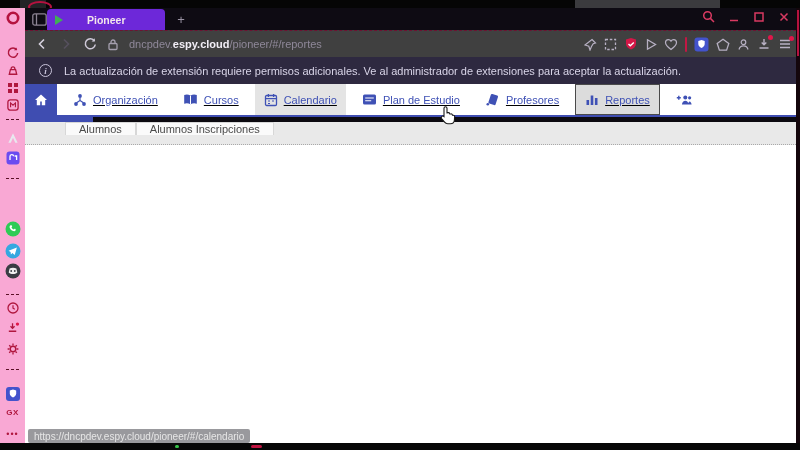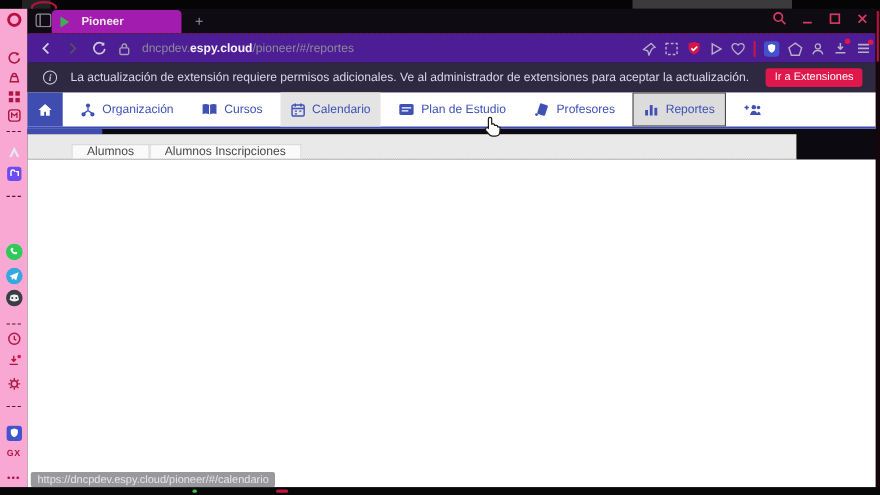--- a/index.html
+++ b/index.html
@@ -16,55 +16,55 @@
   .sidebar { position:absolute; left:0; top:8px; width:25px; height:435px; background:#f9a8d4; }
   .sb { position:absolute; left:50%; transform:translate(-50%,-50%); display:flex; align-items:center; justify-content:center; color:#b0173f; }
   .sb svg { display:block; }
   .sb-div { position:absolute; left:6px; width:13px; height:0; border-top:1px dashed #5a1026; }
   .gx-label { font-size:8px; font-weight:bold; color:#b0173f; letter-spacing:.5px; }
   .sb-dots { color:#b0173f; font-size:9px; letter-spacing:1px; }
 
   
   .tabbar { position:absolute; left:25px; top:8px; width:771px; height:22px; background:#0e0b13; }
   .gx-toggle { position:absolute; left:7px; top:4px; width:15px; height:13px; color:#8d8494; }
-  .tab-active { position:absolute; left:22px; top:1px; width:118px; height:21px; background:#a21caf; border-radius:4px 4px 0 0; display:flex; align-items:center; padding:0 8px; gap:11px; }
+  .tab-active { position:absolute; left:22px; top:1px; width:118px; height:21px; background:#6d28d9; border-radius:4px 4px 0 0; display:flex; align-items:center; padding:0 8px; gap:24px; }
   .tab-title { color:#f3e6ec; font-size:10.5px; font-weight:bold; }
   .play-fav { width:0; height:0; border-left:8px solid #3fae57; border-top:5px solid transparent; border-bottom:5px solid transparent; }
   .new-tab { position:absolute; left:148px; top:3px; width:16px; height:16px; color:#9a93a4; font-size:13px; display:flex; align-items:center; justify-content:center; border-radius:3px; }
   .win-controls { position:absolute; right:6px; top:2px; display:flex; gap:13px; align-items:center; color:#d93a62; }
 
-  .addressbar { position:absolute; left:25px; top:30px; width:771px; height:27px; background:#4c1d95; border-top:1px dashed #6e1232; display:flex; align-items:center; }
+  .addressbar { position:absolute; left:25px; top:30px; width:771px; height:27px; background:#404040; border-top:1px dashed #6e1232; display:flex; align-items:center; }
   .nav-ic { margin-left:10px; display:flex; align-items:center; }
   .url { margin-left:10px; font-size:11px; color:#8f8899; white-space:nowrap; }
   .url b { color:#f2eef6; }
   .addr-right { position:absolute; right:4px; top:0; height:100%; display:flex; align-items:center; gap:7px; }
   .addr-sep { width:2px; height:15px; background:#c21744; border-radius:1px; }
   .reddot { position:absolute; right:-2px; top:-2px; width:5px; height:5px; background:#e0174a; border-radius:50%; }
   .ic { position:relative; display:flex; align-items:center; justify-content:center; }
 
   .right-edge { position:absolute; left:796px; top:8px; width:4px; height:435px; background:#14060c; }
   .right-edge-accent { position:absolute; left:1px; top:2px; width:2px; height:46px; background:#b5123f; }
 
   
   .notifbar { position:absolute; left:25px; top:57px; width:771px; height:27px; background:#2e2940; display:flex; align-items:center; }
   .info-ic { margin-left:14px; width:13px; height:13px; border:1px solid #c9c4da; border-radius:50%; color:#c9c4da; font-size:9px; display:flex; align-items:center; justify-content:center; flex:none; font-family:"Liberation Serif", serif; font-style:italic; font-weight:bold; }
   .notif-msg { margin-left:12px; font-size:11px; color:#d9d5e8; white-space:nowrap; overflow:hidden; }
   .notif-btn { position:absolute; right:12px; top:5px; height:17px; background:#e0174a; color:#fff; font-size:10px; border:none; border-radius:3px; padding:0 8px; display:flex; align-items:center; }
 
   
-  .navbar { position:absolute; left:25px; top:84px; width:771px; height:33px; background:#ffffff; border-bottom:2px solid #3f4db1; display:flex; align-items:stretch; }
+  .navbar { position:absolute; left:25px; top:84px; width:771px; height:33px; background:#ffffff; border-bottom:2px solid #3f4db1; display:flex; align-items:stretch;text-decoration:underline; }
   .home-btn { width:32px; background:#3f4db1; color:#fff; display:flex; align-items:center; justify-content:center; flex:none; }
   .nav-item { display:flex; align-items:center; gap:6px; padding:0 9px; margin-left:7px; color:#3f51b5; font-size:11px; white-space:nowrap; cursor:pointer; }
   .nav-item svg { flex:none; }
   .nav-item.hovered { background:#e4e4e4; }
   .nav-item.selected { background:#dcdcdc; border:1px solid #4a4a4a; }
   .progress { position:absolute; left:25px; top:117px; width:68px; height:5px; background:#3f4db1; }
 
   
-  .subtabs { position:absolute; left:25px; top:122px; width:699px; height:23px; background:#e9e9e9; border-bottom:1px dotted #a9a9a9; display:flex; align-items:flex-end; }
+  .subtabs { position:absolute; left:25px; top:122px; width:771px; height:23px; background:#e9e9e9; border-bottom:1px dotted #a9a9a9; display:flex; align-items:flex-start; }
   .subtab { background:#fafafa; border:1px solid #d7d7d7; border-bottom:none; color:#4a4a4a; font-size:11px; display:flex; align-items:center; padding:0 13px; white-space:nowrap; cursor:pointer; }
   .subtab:first-child { margin-left:40px; }
 
   
   .content { position:absolute; left:25px; top:145px; width:771px; height:298px; background:#ffffff; }
 
   
   .link-preview { position:absolute; left:28px; top:429px; height:14px; background:rgba(148,147,152,0.95); color:#e6e6e6; font-size:10px; display:flex; align-items:center; padding:0 6px; border-radius:2px; white-space:nowrap; }
   .bottombar { position:absolute; left:0; top:443px; width:800px; height:7px; background:#070707; }
   .dot-green { position:absolute; left:175px; top:2px; width:4px; height:3px; background:#37c44a; border-radius:2px; }
@@ -300,21 +300,20 @@
     </div>
   </div>
 
   <div class="right-edge">
     <div class="right-edge-accent"></div>
   </div>
 
   <div class="notifbar">
     <span class="info-ic">i</span>
     <span class="notif-msg">La actualización de extensión requiere permisos adicionales. Ve al administrador de extensiones para aceptar la actualización.</span>
-    <button class="notif-btn">Ir a Extensiones</button>
   </div>
 
   <div class="navbar">
     <div class="home-btn">
       <svg width="14" height="14" viewBox="0 0 14 14">
           <path d="M7 1.5 1 7h1.8v5.2h3.4V8.6h1.6v3.6h3.4V7H13z" fill="#fff"></path>
         </svg>
     </div>
 
     <div class="nav-item">

